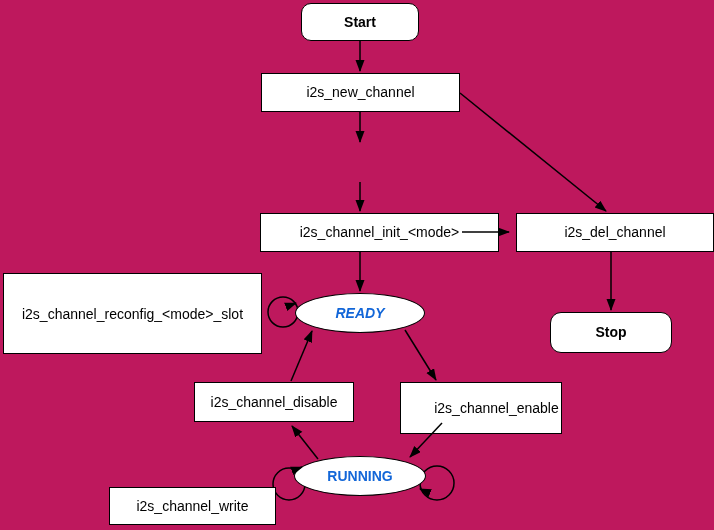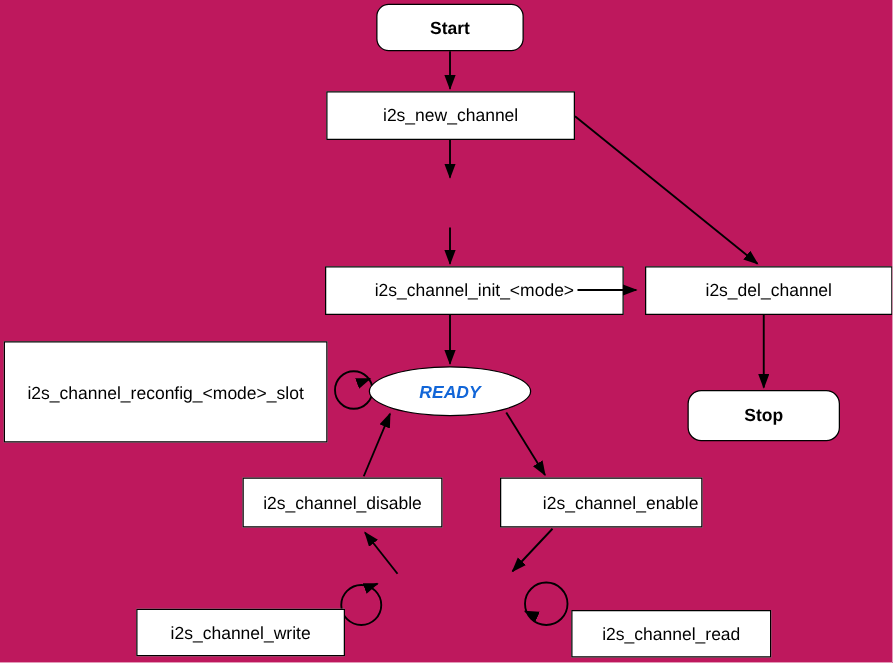--- a/index.html
+++ b/index.html
@@ -23,21 +23,21 @@
   
   #n-start    { left:301px; top:3px;   width:118px; height:38px; }
   #n-new      { left:261px; top:73px;  width:199px; height:39px; }
   #n-reg      { left:300px; top:144px; width:120px; height:38px; }
   #n-init     { left:260px; top:213px; width:239px; height:39px; }
   #n-del      { left:516px; top:213px; width:198px; height:39px; }
   #n-stop     { left:550px; top:312px; width:122px; height:41px;border-radius:11px; }
   #n-reconfig { left:3px;   top:273px; width:259px; height:81px;align-items:center; }
   #n-ready    { left:295px; top:293px; width:130px; height:40px; }
   #n-disable  { left:170px; top:382px; width:160px; height:40px;margin-left:24px; }
-  #n-enable   { left:400px; top:382px; width:162px; height:40px;padding-left:31px; }
+  #n-enable   { left:400px; top:382px; width:162px; height:52px;padding-left:31px; }
   #n-running  { left:294px; top:456px; width:132px; height:40px; }
   #n-write    { left:109px; top:487px; width:167px; height:38px; }
   #n-read     { left:457px; top:488px; width:160px; height:38px; }
 </style>
 </head>
 <body>
 
 <div id="canvas">
 
   <svg class="layer" id="loops-layer" viewBox="0 0 714 530">
@@ -62,24 +62,24 @@
   <div class="node multiline" id="n-reconfig">
     <span>i2s_channel_reconfig_&lt;mode&gt;_slot</span>
   </div>
 
   <div class="node state" id="n-ready" style="color: rgb(18, 102, 216); font-style: italic;">READY</div>
 
   <div class="node" id="n-disable">i2s_channel_disable</div>
 
   <div class="node" id="n-enable">i2s_channel_enable</div>
 
+  <div class="node state" id="n-running" style="color: rgb(18, 102, 216);">RUNNING</div>
 
   <div class="node" id="n-write">i2s_channel_write</div>
 
-  <div class="node" id="n-read">i2s_channel_read</div>
 
   <svg class="layer" id="edges-layer" viewBox="0 0 714 530">
     <defs>
       <marker id="arrow" markerUnits="userSpaceOnUse" markerWidth="13" markerHeight="10" refX="11" refY="4.5" orient="auto">
         <path d="M0,0 L12,4.5 L0,9 z" fill="#000"></path>
       </marker>
     </defs>
     <g stroke="#000" stroke-width="1.5" fill="none">
       <line x1="360" y1="41" x2="360" y2="71" marker-end="url(#arrow)"></line>
       <line x1="360" y1="112" x2="360" y2="142" marker-end="url(#arrow)"></line>

